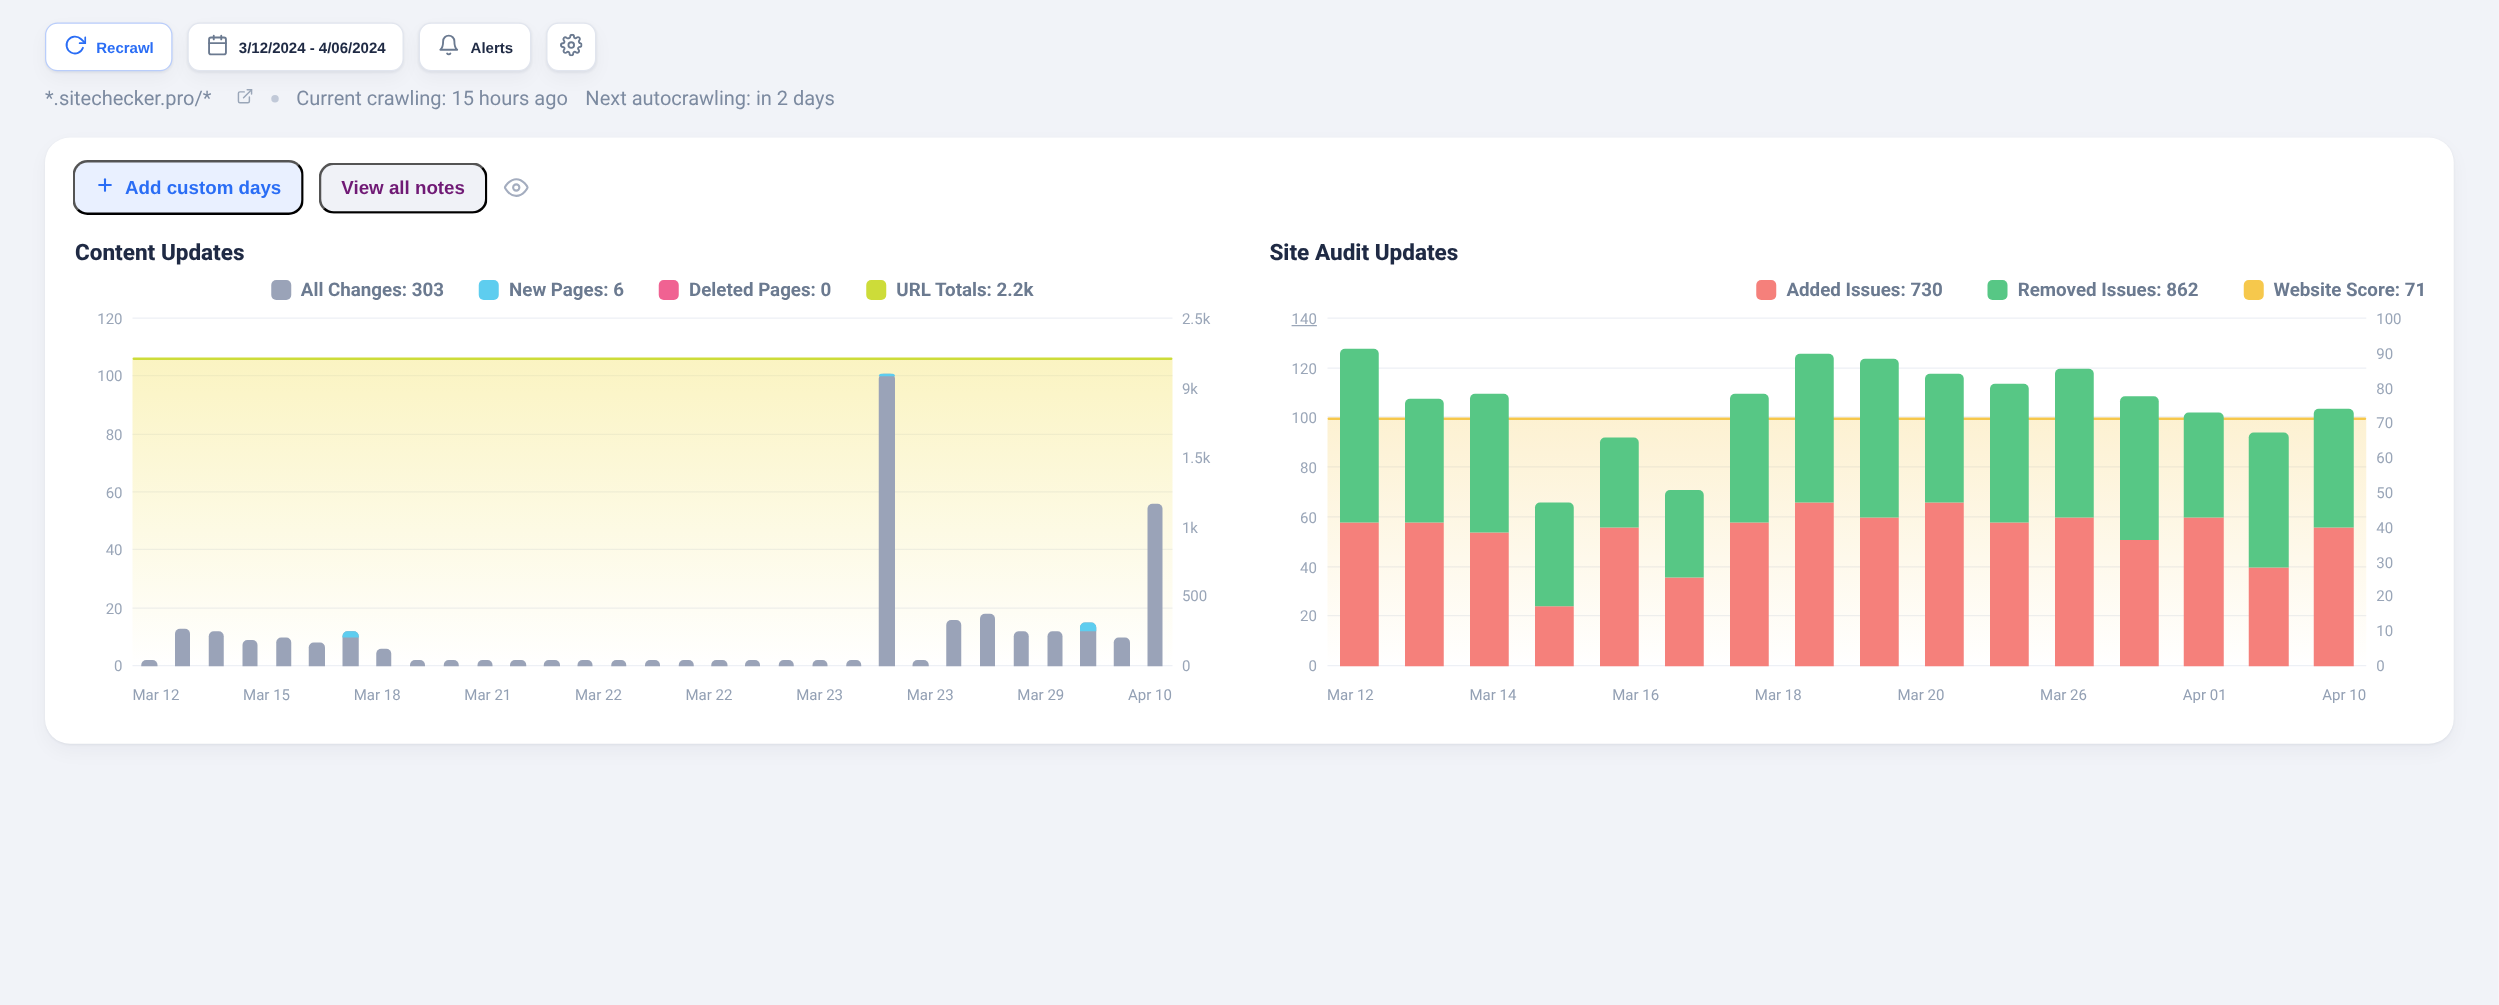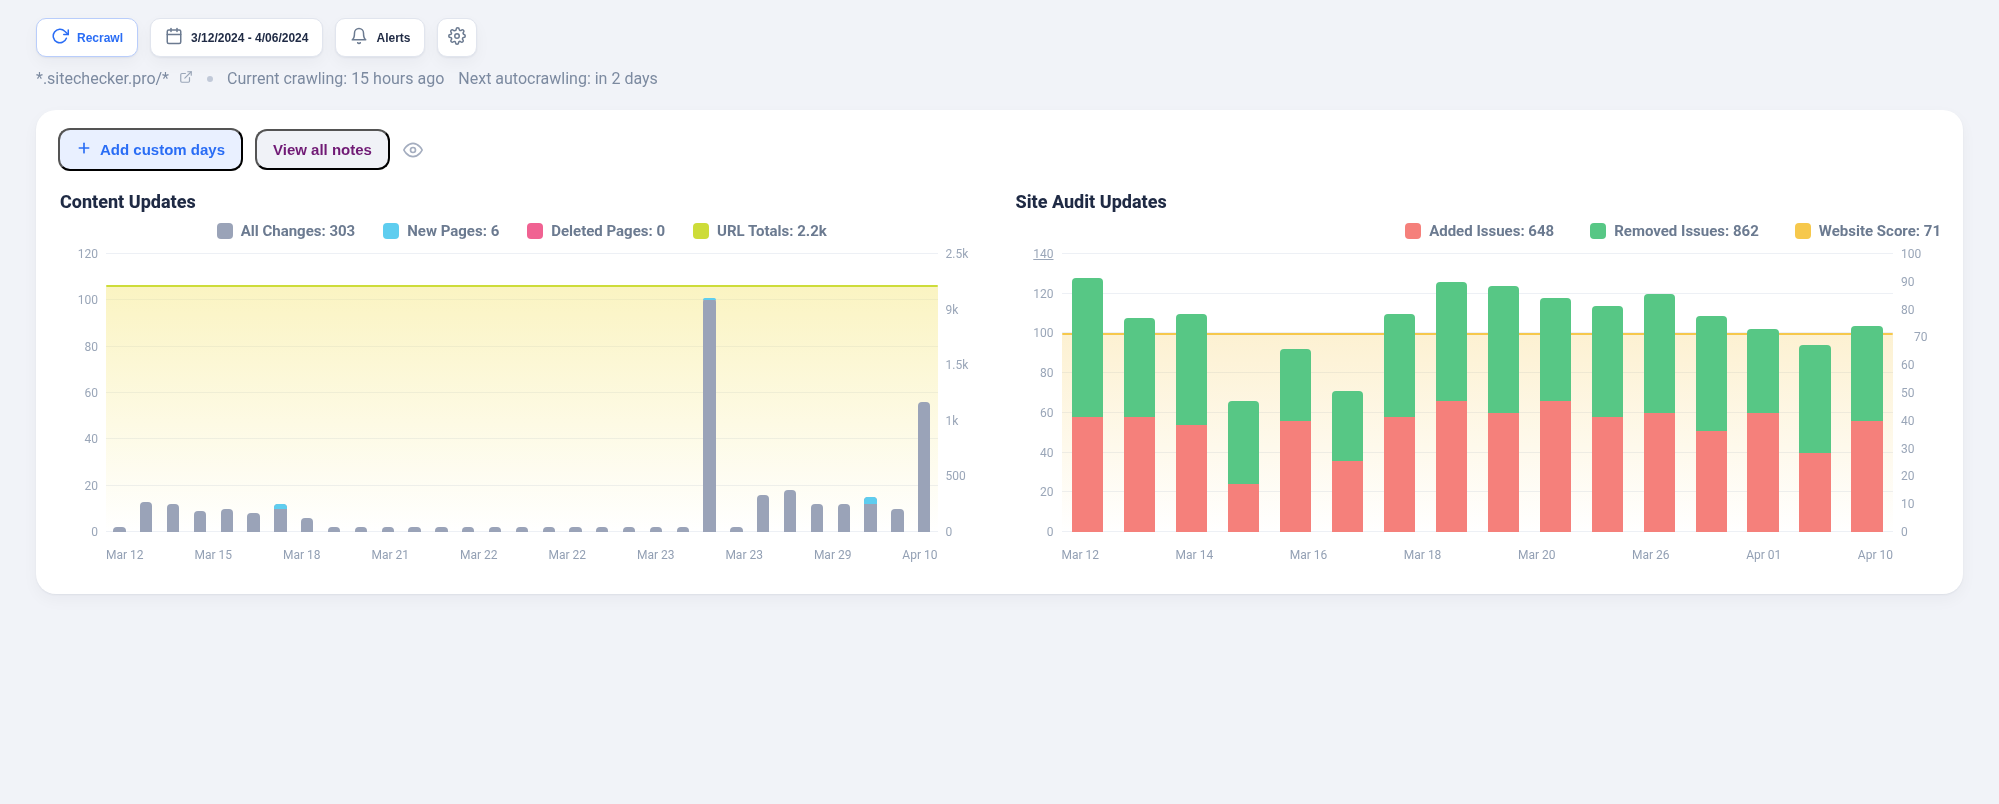--- a/index.html
+++ b/index.html
@@ -35,21 +35,21 @@
   .title { font-size: 30px; font-weight: 800; letter-spacing:.2px; }
   .help-circle { width:22px; height:22px; border-radius:50%; background:#cfd6e3; color:#fff; font-weight:900; display:inline-flex; align-items:center; justify-content:center; font-size:14px; }
 
   .toolbar { display:flex; align-items:center; gap:12px; }
   .btn { display:inline-flex; align-items:center; gap:8px; padding: 8px 14px; border-radius:10px; border:1px solid var(--line); background:#fff; color:var(--text); font-weight:700; font-size:12px; cursor:pointer; box-shadow: var(--shadow); }
   .btn.ghost-blue { border-color:#b9cdfb; color:var(--blue); background:#fff; }
   .btn.icon-only { padding: 8px 10px; }
   .btn svg { width:18px; height:18px; }
 
   .sub { display:flex; align-items:center; gap:14px; color:#7c8aa0; font-size:16px; margin-top: 12px; }
-  .sub a { color:#7c8aa0; text-decoration:none; display:inline-flex; align-items:center; gap:10px; }
+  .sub a { color:#7c8aa0; text-decoration:none; display:inline-flex; align-items:center; gap:20px; }
   .dot { width:6px; height:6px; border-radius:50%; background:#c1c9d8; display:inline-block; }
 
   
   .panel { margin-top:22px; background:var(--panel); border-radius:20px; box-shadow: var(--shadow); padding: 18px 22px 26px 22px; }
 
   .panel-actions { display:flex; align-items:center; gap:12px; }
   .chip { display:inline-flex; align-items:center; gap:8px; padding: 10px 16px; border-radius:12px; font-weight:700; font-size:15px; }
   .chip.blue { background: var(--blue-soft); color: var(--blue); }
   .chip.grey { background: var(--grey-chip); color:#701a75; }
   .eye { color:#a4adbf; width:22px; height:22px; display:inline-flex; align-items:center; justify-content:center; }
@@ -334,21 +334,21 @@
               <span>Apr 10</span>
             </div>
         </div>
       </div>
 
       <div>
         <div class="chart-title">Site Audit Updates</div>
         <div class="legend" style="justify-content:flex-end; gap:36px;">
           <span class="item">
               <span class="swatch" style="background:var(--bar-red)"></span>
-              <span><span>Added Issues:</span> <span>648</span></span>
+              <span><span>Added Issues:</span> <span>730</span></span>
             </span>
           <span class="item">
               <span class="swatch" style="background:var(--bar-green)"></span>
               <span><span>Removed Issues:</span> <span>862</span></span>
             </span>
           <span class="item">
               <span class="swatch" style="background:var(--bar-yellow)"></span>
               <span><span>Website Score:</span> <span>71</span></span>
             </span>
         </div>
@@ -364,21 +364,21 @@
               <div class="y-tick" style="bottom: 100%; text-decoration: underline;">140</div>
             </div>
           <div class="y-right" id="a-yr">
               <div class="y-tick" style="bottom: 0%;">0</div>
               <div class="y-tick" style="bottom: 10%;">10</div>
               <div class="y-tick" style="bottom: 20%;">20</div>
               <div class="y-tick" style="bottom: 30%;">30</div>
               <div class="y-tick" style="bottom: 40%;">40</div>
               <div class="y-tick" style="bottom: 50%;">50</div>
               <div class="y-tick" style="bottom: 60%;">60</div>
-              <div class="y-tick" style="bottom: 70%; margin-left: 13px;">70</div>
+              <div class="y-tick" style="bottom: 70%;">70</div>
               <div class="y-tick" style="bottom: 80%;">80</div>
               <div class="y-tick" style="bottom: 90%;">90</div>
               <div class="y-tick" style="bottom: 100%;">100</div>
             </div>
           <div class="plot" id="a-plot">
               <div class="grid-line" style="bottom: 0%;"></div>
               <div class="grid-line" style="bottom: 14.2857%;"></div>
               <div class="grid-line" style="bottom: 28.5714%;"></div>
               <div class="grid-line" style="bottom: 42.8571%;"></div>
               <div class="grid-line" style="bottom: 57.1429%;"></div>

